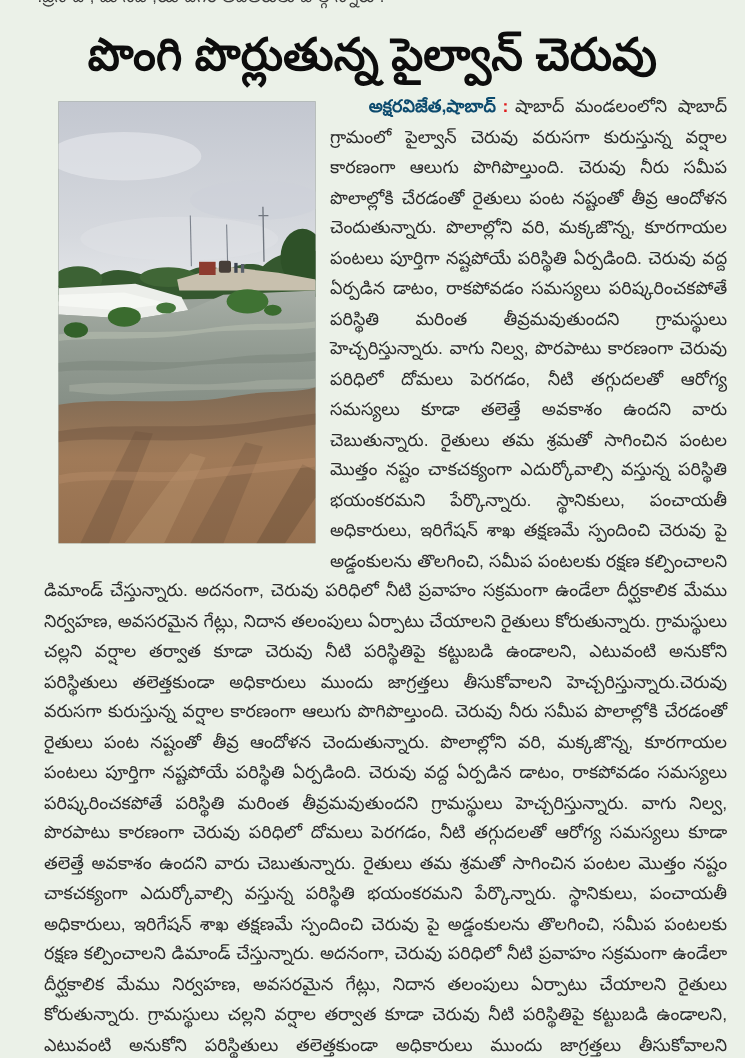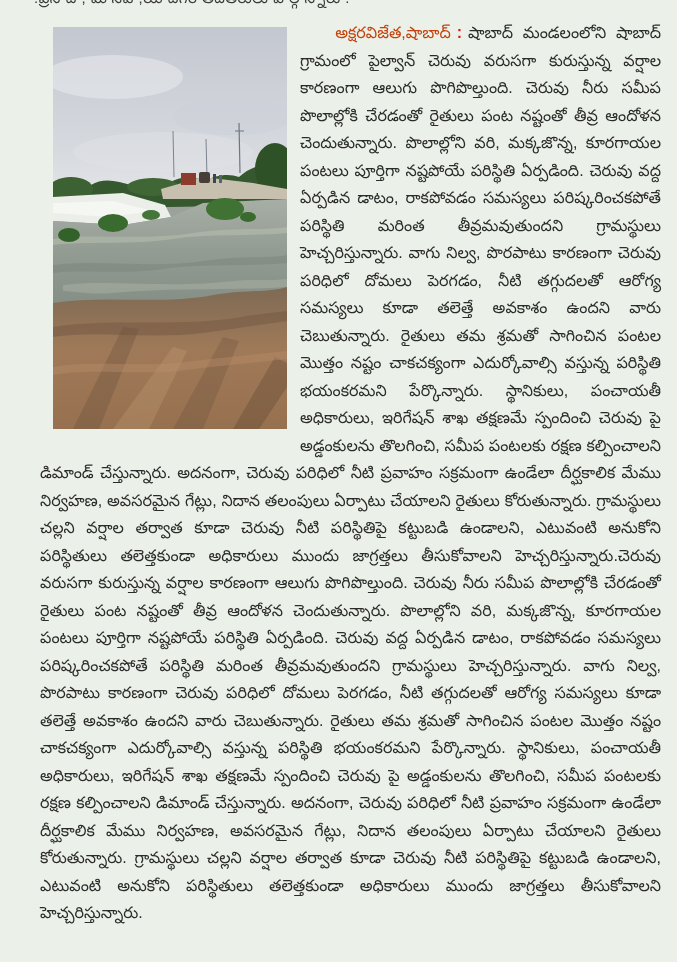--- a/index.html
+++ b/index.html
@@ -44,38 +44,39 @@
     float:left;
     width:234px;height:402px;
     margin:8px 13px 8px 13px;
     text-indent:0;
     background:#9aa29a;
     overflow:hidden;
   }
   .photo-wrap svg{display:block;width:100%;height:100%;}
 
   .dateline{
-    font-weight:400;
-    color:#c2410c;
+    font-weight:700;
+    color:#0c4a6e;
   }
   .dateline-colon{
     font-weight:700;
     color:#e01b1b;
     padding:0 6px;
   }
 </style>
 </head>
 <body>
 
 <div class="page">
 
   <div class="top-clip">
     <div class="clip-inner">.ప్రసాద్ , మానవ్ ,యాదగిరి తదితరులు పాల్గొన్నారు .</div>
   </div>
 
+  <h1 class="headline">పొంగి పొర్లుతున్న పైల్వాన్ చెరువు</h1>
 
   <div class="article-body">
 
     <div class="photo-wrap">
       <svg viewBox="0 0 234 402" preserveAspectRatio="none" aria-hidden="true">
         <defs>
           <linearGradient id="skyGrad" x1="0" y1="0" x2="0" y2="1">
             <stop offset="0" stop-color="#c3c7d0"></stop>
             <stop offset="0.7" stop-color="#d6d9de"></stop>
             <stop offset="1" stop-color="#e4e6e9"></stop>

